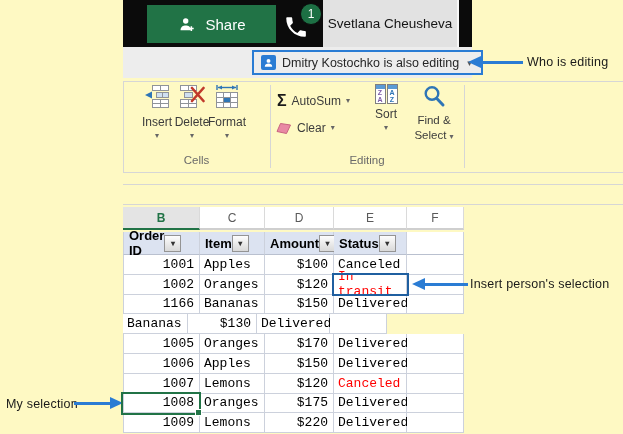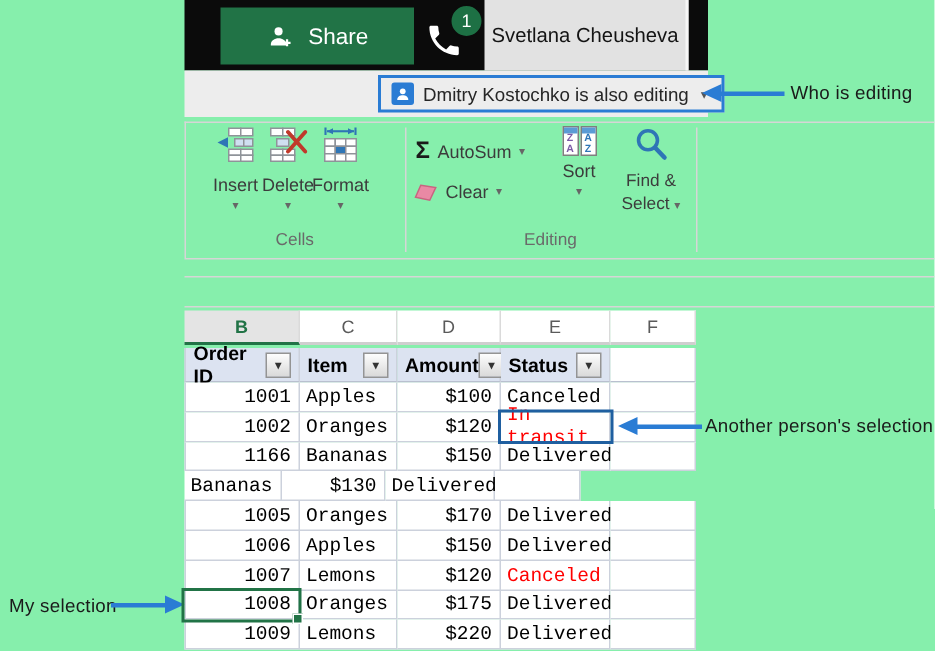--- a/index.html
+++ b/index.html
@@ -1,16 +1,16 @@
 <!DOCTYPE html>
 <html><head>
 <meta charset="utf-8">
 <style>
   html,body{margin:0;padding:0;background:#fff;}
-  #stage{position:relative;width:623px;height:434px;background:#86efac;overflow:hidden;
+  #stage{position:relative;width:623px;height:434px;background:#fef9c3;overflow:hidden;
          font-family:"Liberation Sans",sans-serif;color:#000;}
   .abs{position:absolute;}
 
   
   .topbar{left:123px;top:0;width:349px;height:47px;background:#0b0b0b;}
   .share-btn{left:147px;top:5px;width:129px;height:38px;background:#217346;
              display:flex;align-items:center;justify-content:center;gap:9px;
              color:#fff;font-size:15px;cursor:pointer;}
   .badge{left:300px;top:3px;width:20px;height:20px;border-radius:50%;background:#1d7044;
          border:1px solid #0b0b0b;color:#fff;font-size:12px;display:flex;
@@ -61,21 +61,21 @@
   .colcell{height:23px;border-bottom:2px solid #cfcfcf;border-right:1px solid #dadada;
            box-sizing:border-box;display:flex;align-items:center;justify-content:center;
            font-size:12px;color:#5a5a5a;cursor:pointer;background:#fff;}
   .colcell.sel{background:#e4e4e4;color:#217346;font-weight:bold;border-bottom:2px solid #217346;}
 
   .tbl{left:123px;top:232px;}
   .trow{display:flex;}
   .td,.th{box-sizing:border-box;border-right:1px solid #ccd1dc;border-bottom:1px solid #ccd1dc;
           font-size:13px;display:flex;align-items:center;background:#fff;cursor:cell;}
   .th{background:#dce3f1;font-weight:bold;height:23px;justify-content:space-between;
-      border-bottom:1px solid #b9c0cf;padding:0 5px 0 5px;}
+      border-bottom:1px solid #b9c0cf;padding:0 18px 0 5px;}
   .td{height:19.8px;font-family:Liberation Mono, monospace;}
   .w-b{width:77px;} .w-c{width:65px;} .w-d{width:69px;} .w-e{width:73px;} .w-f{width:57px;}
   .num{justify-content:flex-end;padding-right:5px;}
   .txt{padding-left:4px;}
   .red{color:#ff0000;}
   .tleft{border-left:1px solid #ccd1dc;}
   .filter{width:15px;height:15px;border:1px solid #949494;background:linear-gradient(#fdfdfd,#d9d9d9);
           display:flex;align-items:center;justify-content:center;font-size:8px;color:#333;
           cursor:pointer;flex:0 0 auto;}
 
@@ -349,19 +349,19 @@
     </div>
   </div>
 
   <div class="abs sel-other"></div>
   <div class="abs sel-mine">
     <div class="sel-handle"></div>
   </div>
 
   <div class="abs ahead-l" style="left:412px;top:278px;"></div>
   <div class="abs aline" style="left:424px;top:283px;width:44px;"></div>
-  <div class="abs ann" style="left:470px;top:277px;">Another person's selection</div>
+  <div class="abs ann" style="left:470px;top:277px;">Insert person's selection</div>
 
   <div class="abs ann" style="left:6px;top:397px;">My selection</div>
   <div class="abs aline" style="left:74px;top:402px;width:37px;"></div>
   <div class="abs ahead-r" style="left:110px;top:397px;"></div>
 
 </div>
 
 </body></html>

